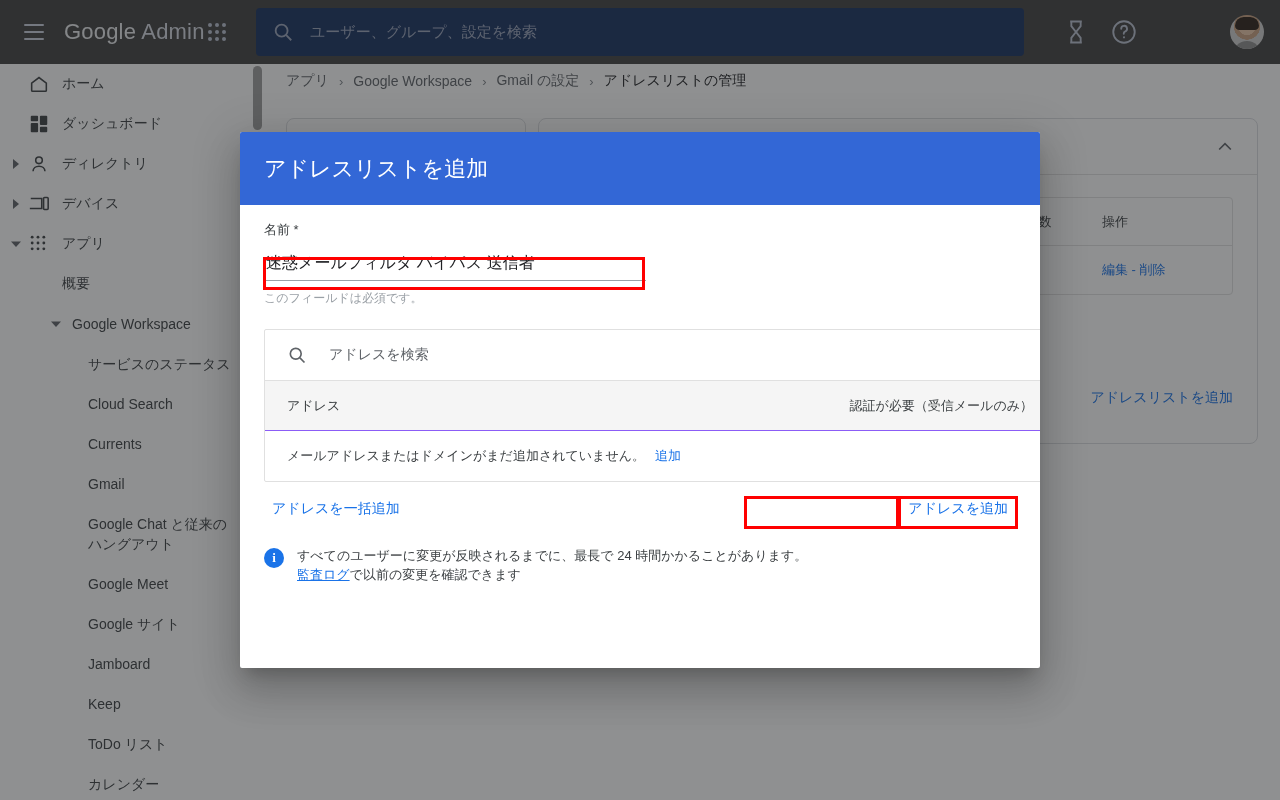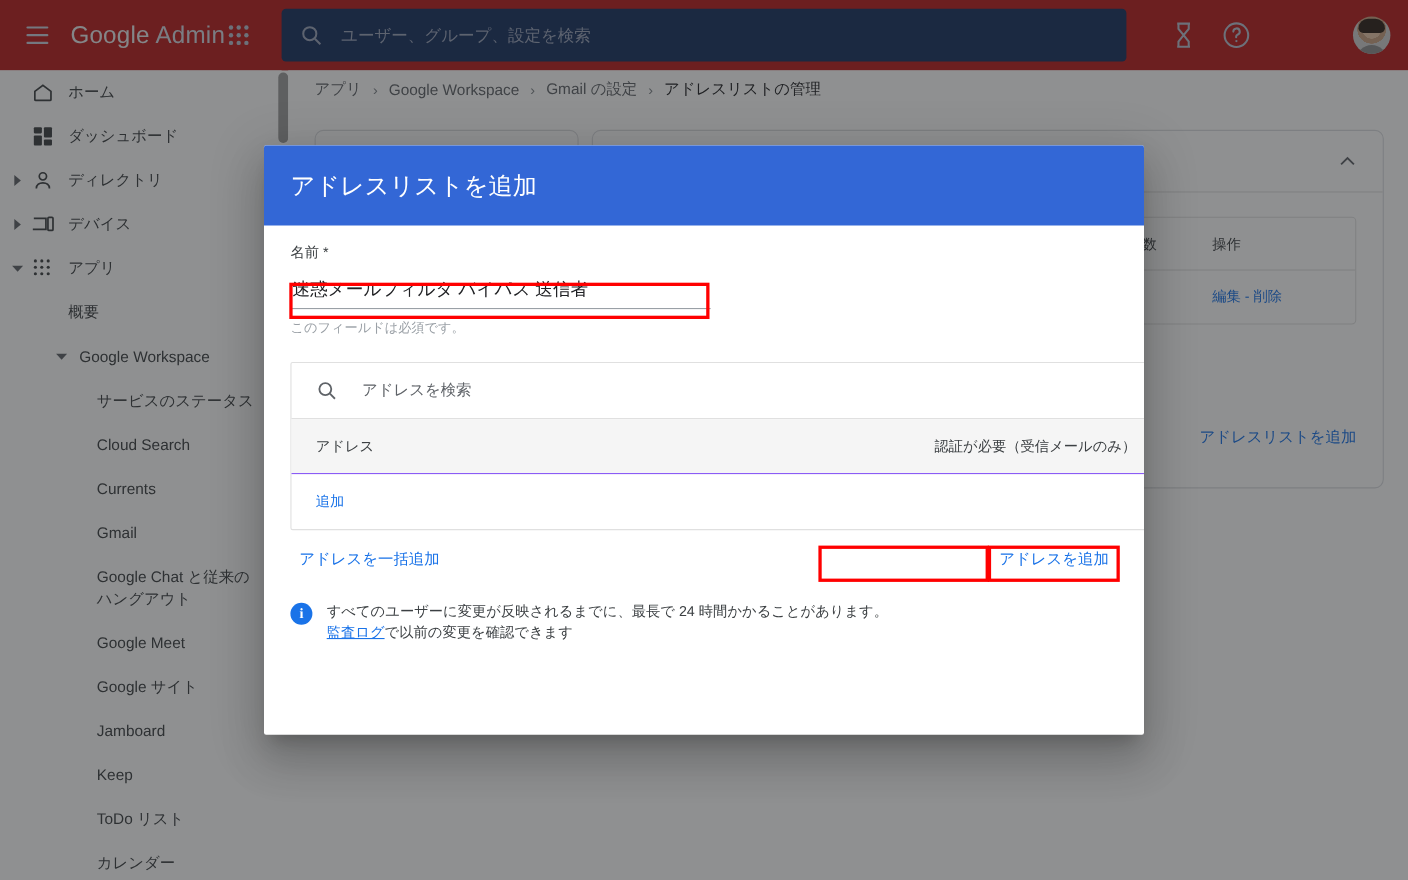--- a/index.html
+++ b/index.html
@@ -10,21 +10,21 @@
     font-family: "Liberation Sans", "DejaVu Sans", sans-serif;
     background: #ffffff;
   }
 
   
   #page { position: absolute; inset: 0; background: #ffffff; }
 
   
   #appbar {
     position: absolute; left: 0; top: 0; width: 1280px; height: 64px;
-    background: #b91c1c;
+    background: #404040;
     display: flex; align-items: center; text-align: center;
   }
   #hamburger {
     width: 24px; height: 24px; margin-left: 24px; margin-right: 16px;
     display: flex; flex-direction: column; justify-content: center; gap: 5px;
     cursor: pointer;
   }
   #hamburger span { display: block; height: 2px; width: 20px; background: #c9cfdd; border-radius: 1px; }
   #brand {
     font-size: 22px; color: #e8eaed; letter-spacing: .2px; white-space: nowrap;
@@ -456,20 +456,21 @@
 
         <div id="addr-head">
           <span class="left">アドレス</span>
           <span class="right">
             <span>認証が必要（受信メールのみ）</span>
             <span class="lnk">詳細</span>
           </span>
         </div>
 
         <div id="addr-empty">
+          <span>メールアドレスまたはドメインがまだ追加されていません。</span>
           <span class="lnk">追加</span>
         </div>
       </div>
 
       <div id="addr-actions">
         <span class="txtbtn">アドレスを一括追加</span>
         <span class="txtbtn">アドレスを追加</span>
       </div>
 
       <div id="info-row">

